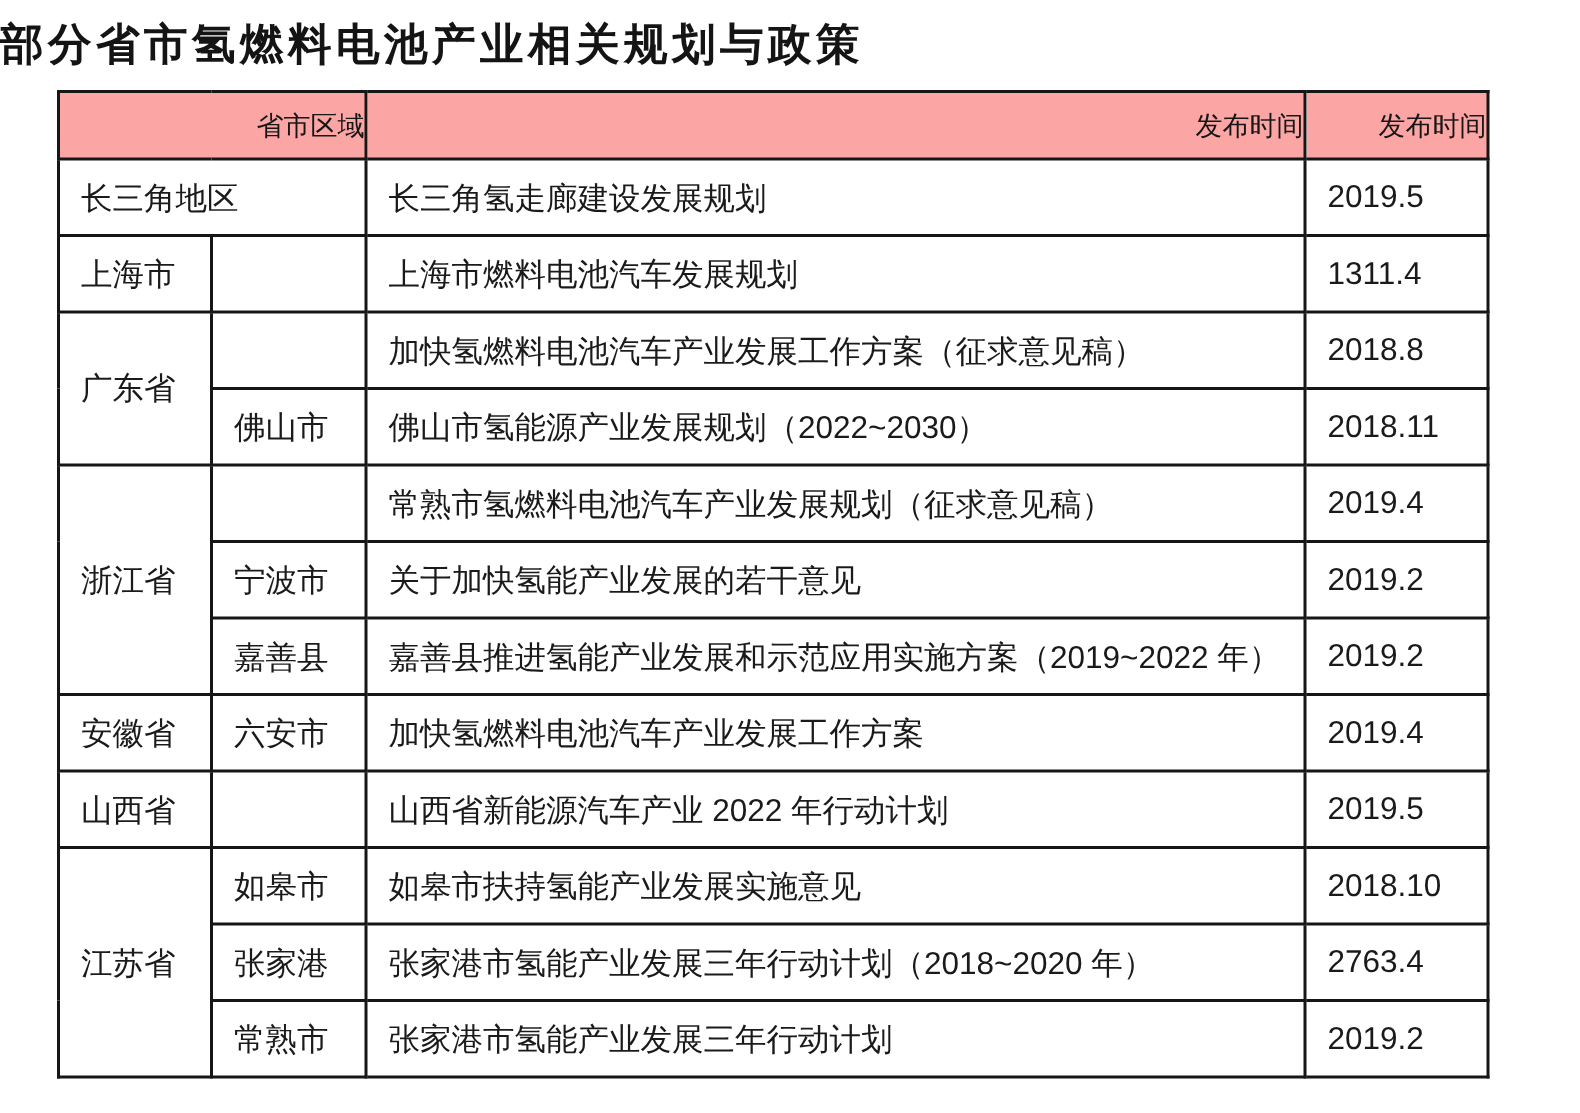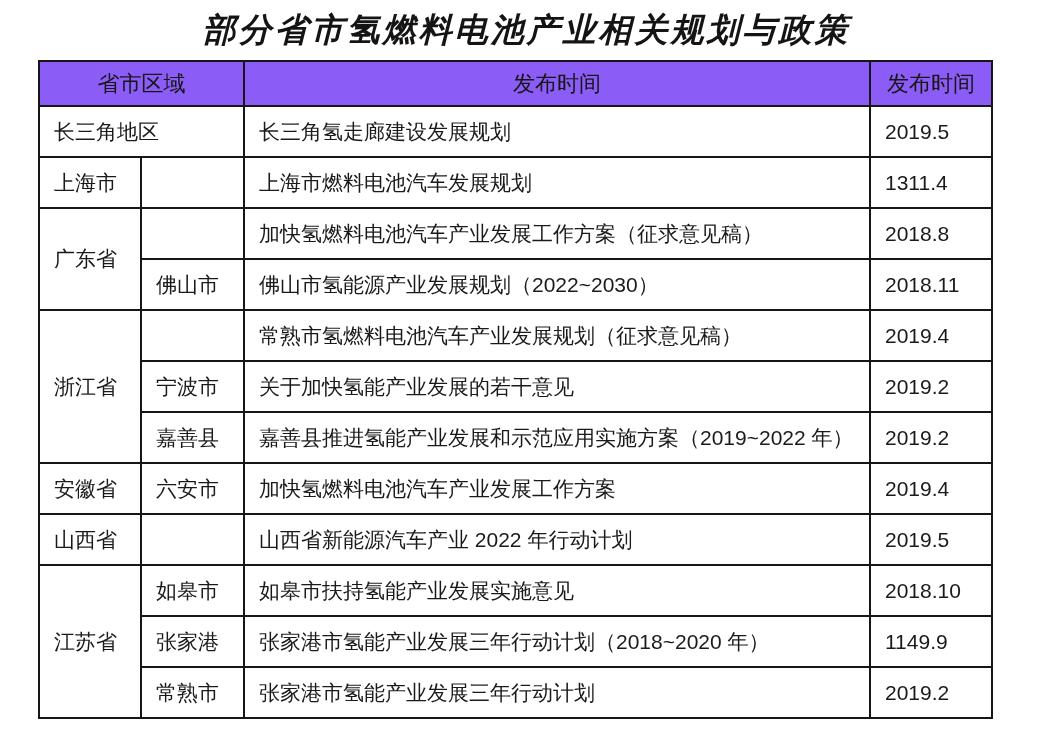--- a/index.html
+++ b/index.html
@@ -7,27 +7,25 @@
     padding: 0;
     background: #ffffff;
     width: 1053px;
     height: 742px;
     font-family: "Liberation Sans", "DejaVu Sans", sans-serif;
     color: #1a1a1a;
     overflow: hidden;
   }
   .title {
     margin: 13px 0 0 0;
-    text-align: center;
-    font-size: 33px;
+    font-size: 29px;
     line-height: 34px;
     font-weight: bold;
     letter-spacing: 3px;
     color: #141414;
-    font-style: italic;
   }
   table.policy {
     border-collapse: collapse;
     table-layout: fixed;
     margin: 13px 0 0 38px;
     width: 953px;
   }
   table.policy col.c-province { width: 102px; }
   table.policy col.c-city     { width: 103px; }
   table.policy col.c-doc      { width: 626px; }
@@ -37,25 +35,25 @@
     border: 2px solid #161616;
     font-size: 21px;
     font-weight: normal;
     vertical-align: middle;
     text-align: left;
     padding: 0 4px 0 14px;
     overflow: hidden;
     white-space: nowrap;
   }
   table.policy thead th {
-    background: #8b5cf6;
-    text-align: center;
+    background: #fca5a5;
+    text-align: right;
     padding: 0;
     height: 43px;
-    font-size: 22px;
+    font-size: 18px;
     color: #161616;
   }
   table.policy tbody tr { height: 51px; }
 </style>
 </head>
 <body>
 
 <h1 class="title">部分省市氢燃料电池产业相关规划与政策</h1>
 
 <table class="policy">
@@ -125,21 +123,21 @@
     </tr>
     <tr>
       <td rowspan="3">江苏省</td>
       <td>如皋市</td>
       <td>如皋市扶持氢能产业发展实施意见</td>
       <td>2018.10</td>
     </tr>
     <tr>
       <td>张家港</td>
       <td>张家港市氢能产业发展三年行动计划（2018~2020 年）</td>
-      <td>1149.9</td>
+      <td>2763.4</td>
     </tr>
     <tr>
       <td>常熟市</td>
       <td>张家港市氢能产业发展三年行动计划</td>
       <td>2019.2</td>
     </tr>
   </tbody>
 </table>
 
 </body></html>

